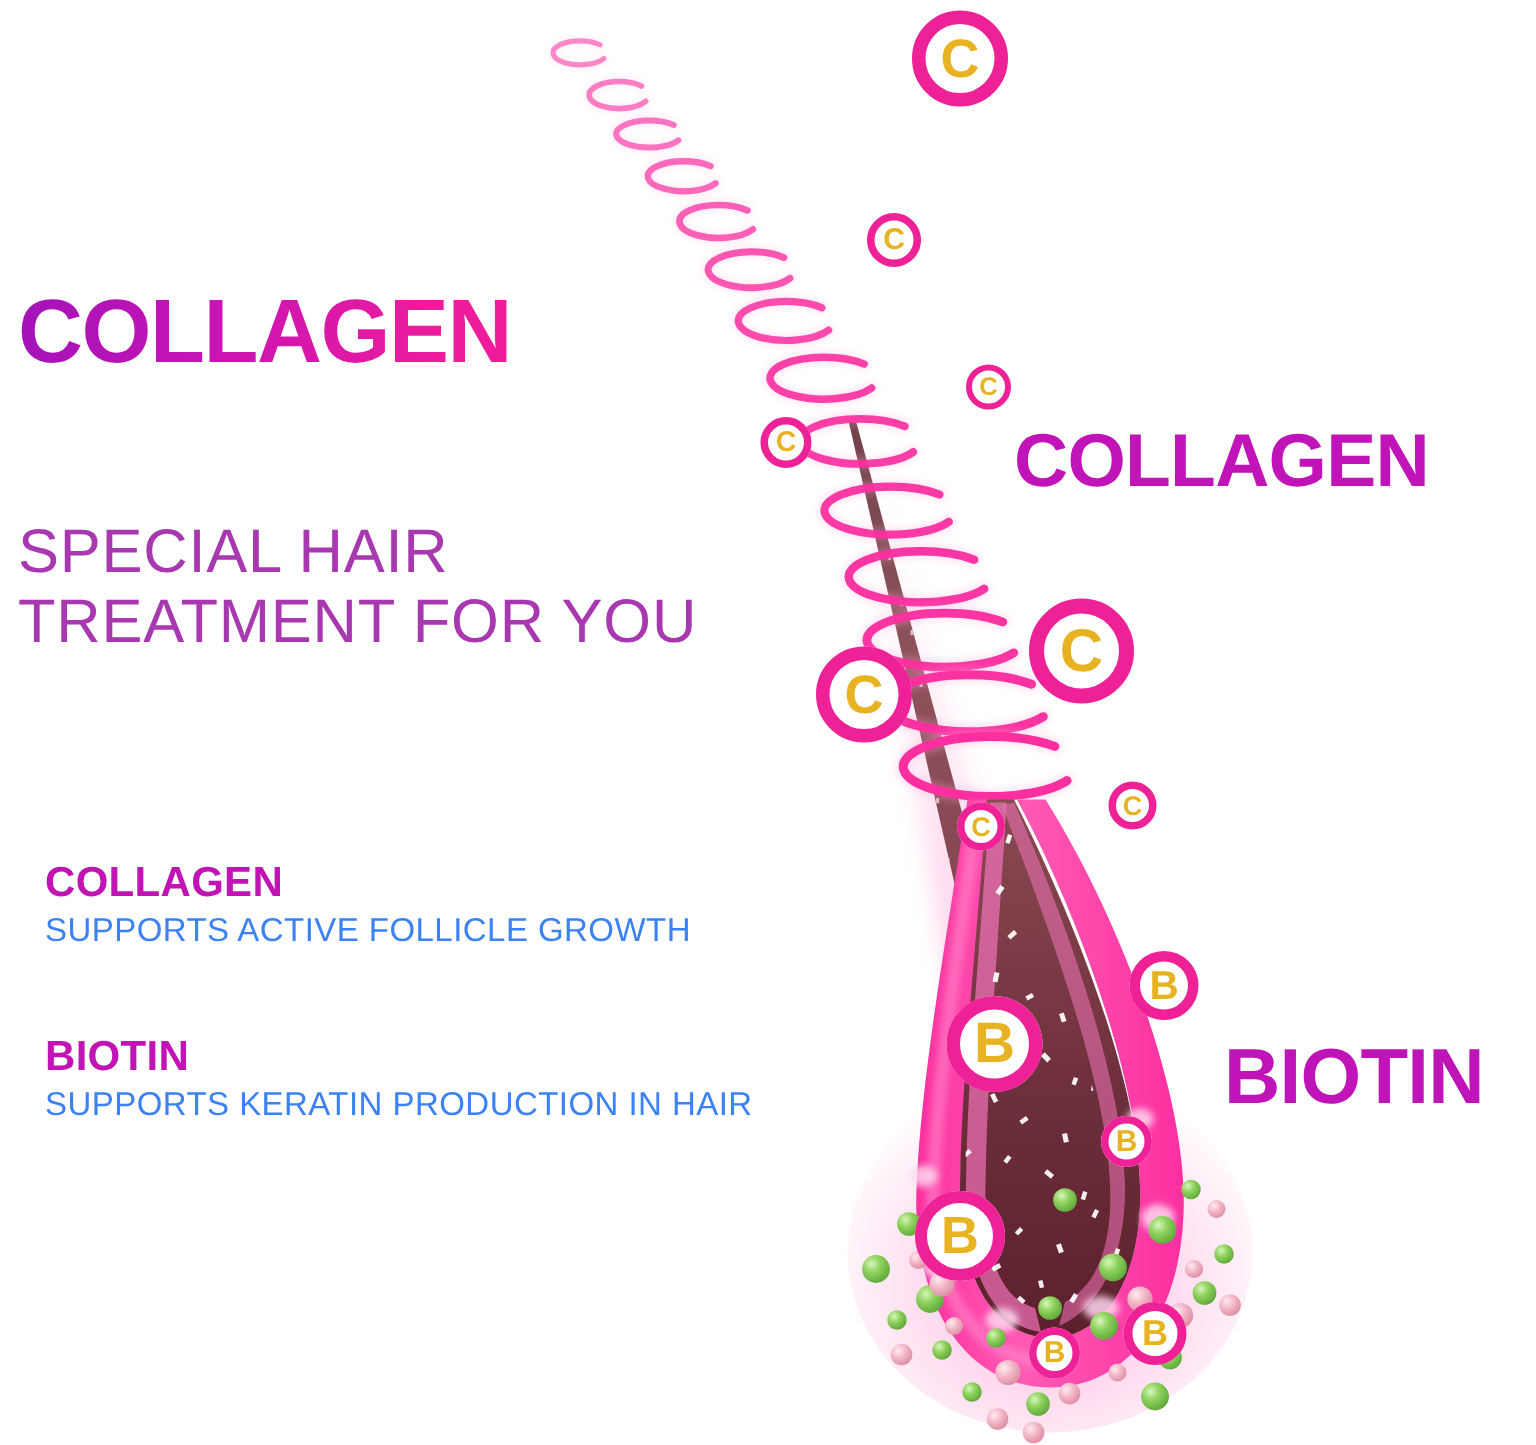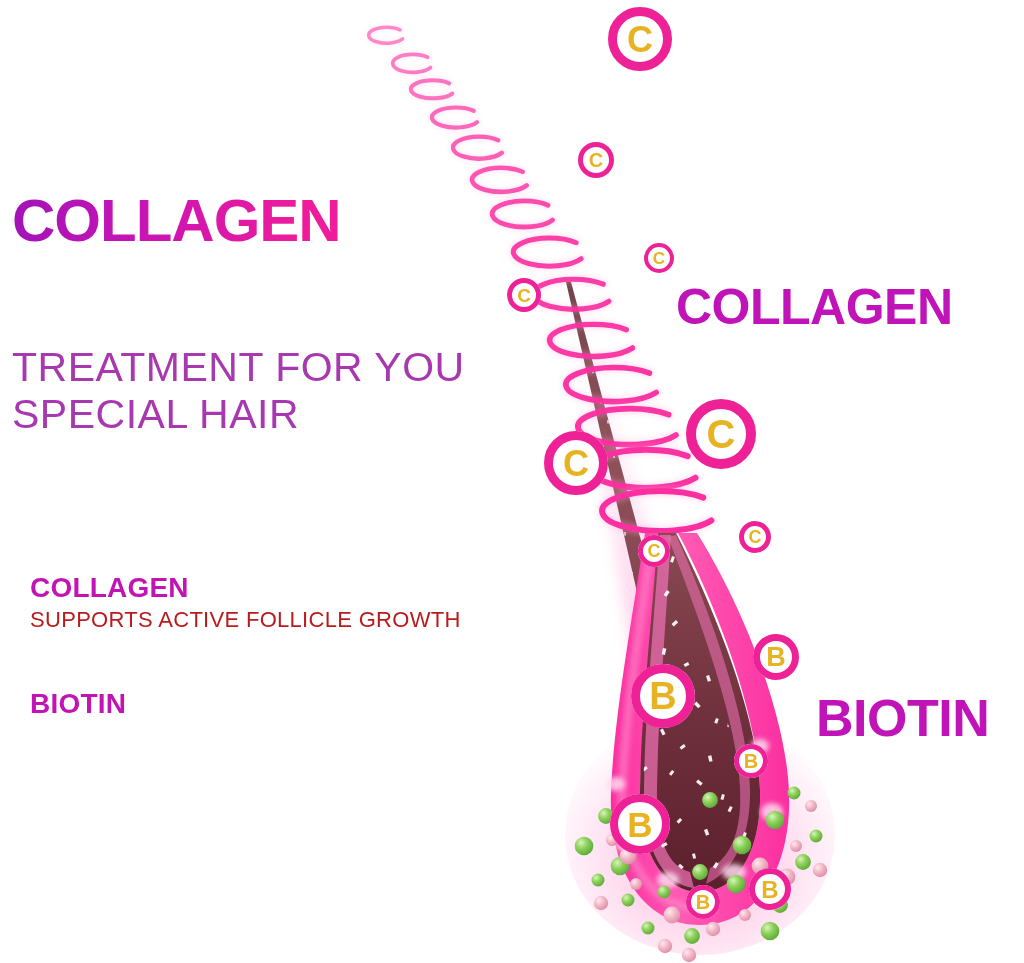--- a/index.html
+++ b/index.html
@@ -46,21 +46,21 @@
     white-space:nowrap;
     font-weight:400;
   }
 
   .benefit{position:absolute;}
   .benefit-title{
     font-weight:bold;font-size:28px;color:#c213b5;margin:0;letter-spacing:0.2px;
     white-space:nowrap;
   }
   .benefit-desc{
-    font-size:22px;color:#b91c1c;margin:3px 0 0 0;letter-spacing:0.3px;
+    font-size:22px;color:#3b82f6;margin:3px 0 0 0;letter-spacing:0.3px;
     white-space:nowrap;font-weight:400;
   }
   #benefit-collagen{left:30px;top:572px;}
   #benefit-biotin{left:30px;top:688px;}
 
   .side-label{
     position:absolute;font-weight:bold;color:#c013b8;letter-spacing:-0.5px;
     white-space:nowrap;
   }
   #label-collagen-right{left:676px;top:278px;font-size:50px;}
@@ -392,29 +392,30 @@
           <text x="770" y="889" text-anchor="middle" dominant-baseline="central" font-family="&quot;Liberation Sans&quot;, sans-serif" font-weight="bold" font-size="24" fill="#e8b322">B</text>
         </g>
       </g>
   </svg>
 
   <div id="headline-block">
     <div class="hl-line l1">COLLAGEN</div>
   </div>
 
   <div id="sub-block">
+    <div class="sub-line">SPECIAL HAIR</div>
     <div class="sub-line">TREATMENT FOR YOU</div>
-    <div class="sub-line">SPECIAL HAIR</div>
   </div>
 
   <div class="benefit" id="benefit-collagen">
     <div class="benefit-title">COLLAGEN</div>
     <div class="benefit-desc">SUPPORTS ACTIVE FOLLICLE GROWTH</div>
   </div>
 
   <div class="benefit" id="benefit-biotin">
     <div class="benefit-title">BIOTIN</div>
+    <div class="benefit-desc">SUPPORTS KERATIN PRODUCTION IN HAIR</div>
   </div>
 
   <div class="side-label" id="label-collagen-right">COLLAGEN</div>
   <div class="side-label" id="label-biotin-right">BIOTIN</div>
 
 </div>
 
 </body></html>

